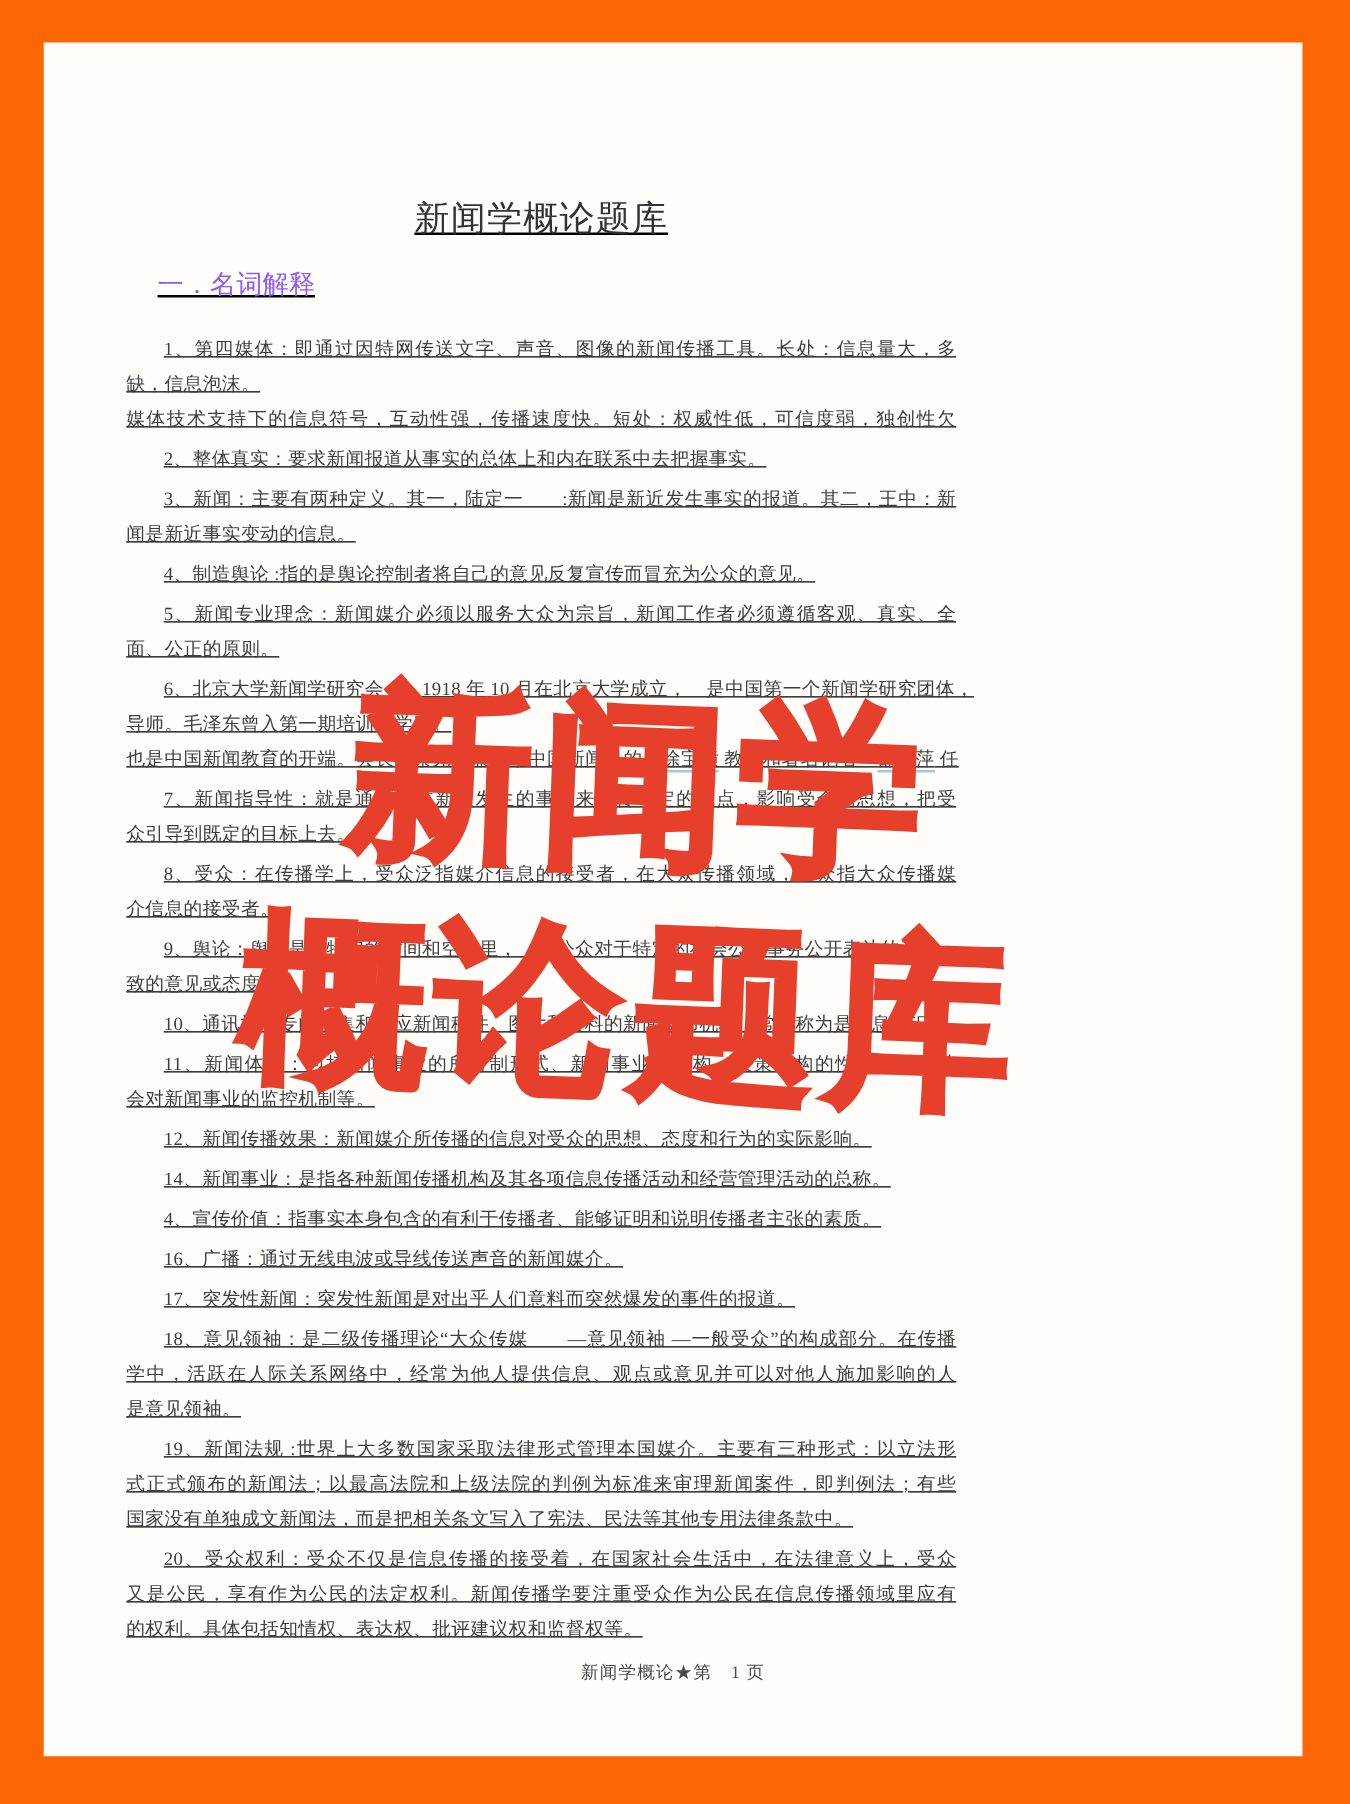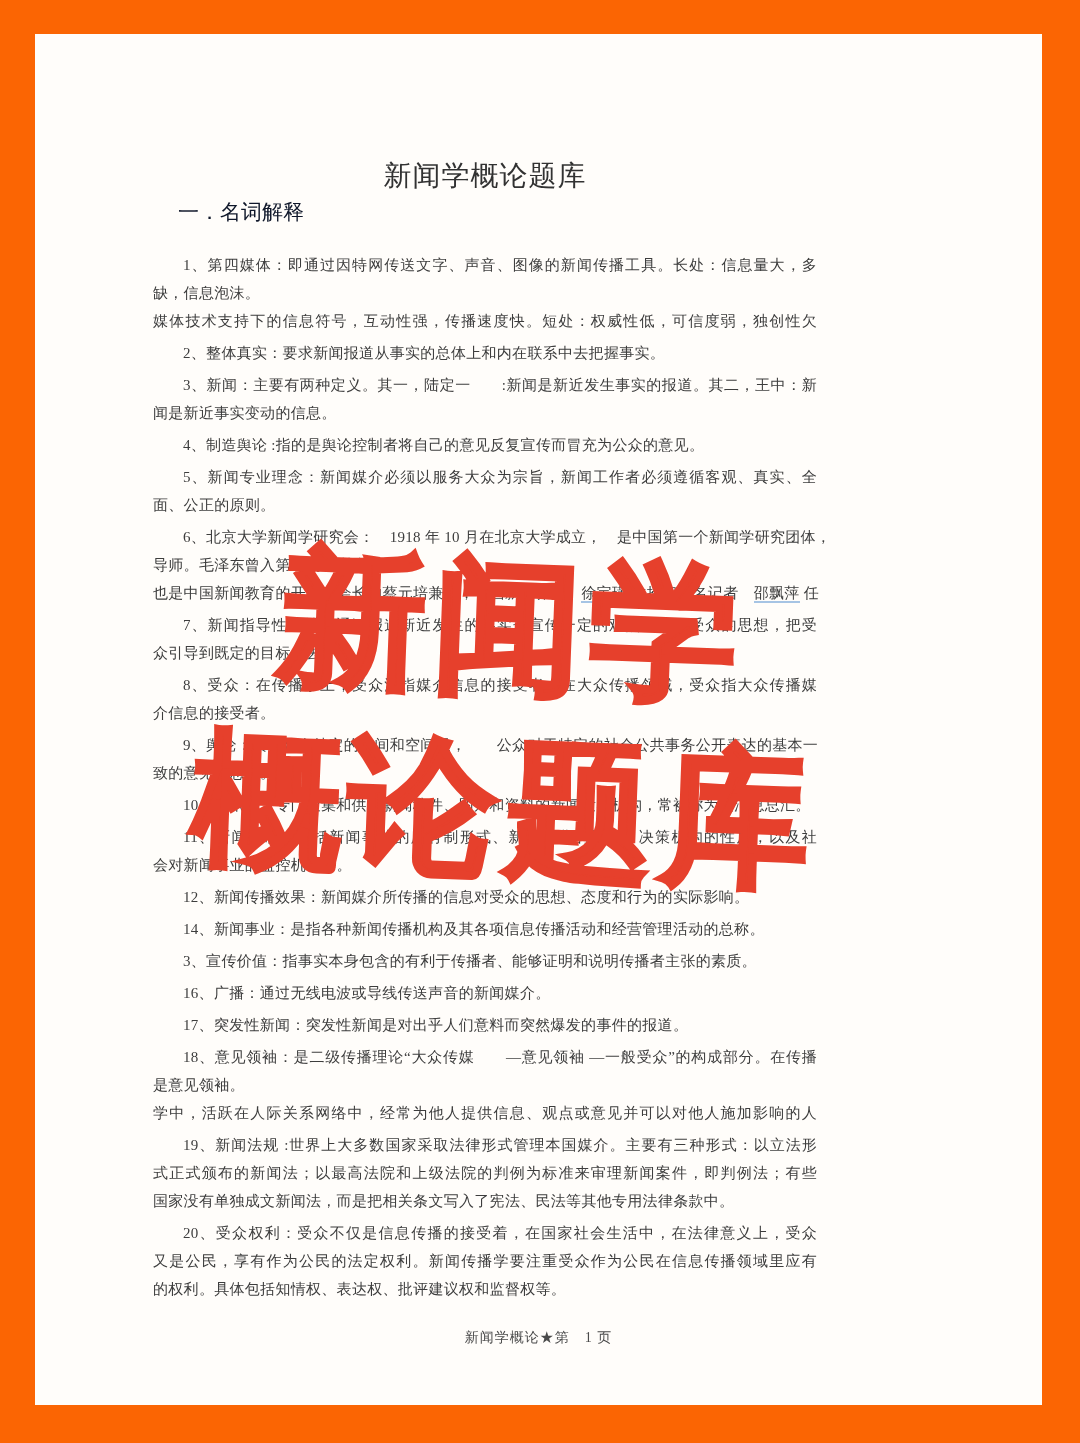--- a/index.html
+++ b/index.html
@@ -12,36 +12,37 @@
     font-family: "Liberation Serif", serif;
   }
   .page {
     position: absolute;
     left: 35px; top: 34px;
     width: 1007px; height: 1371px;
     background: #fffdfa;
     overflow: hidden;
   }
   .content {
-    padding: 122px 0 0 118px;
+    padding: 122px 0 0 66px;
     width: 664px;
+    text-decoration: underline;
   }
   .doc-title {
     text-align: center;
     font-size: 28px;
     line-height: 40px;
     color: #323232;
     letter-spacing: 1px;
   }
   .section-heading {
-    margin: 1px 0 0 0;
+    margin: 16px 0 0 0;
     padding-left: 25px;
     font-size: 21px;
     line-height: 30px;
-    color: #0f172a;
+    color: #8b5cf6;
   }
   .doc-body { margin-top: 24px; }
   .para { margin: 0 0 4px 0; }
   .line {
     font-size: 15px;
     line-height: 28px;
     color: #3d3d3d;
     white-space: nowrap;
     letter-spacing: 0.3px;
   }
@@ -126,32 +127,32 @@
             <div class="line first fill"><span>11、新闻体制：包括新闻事业的所有制形式、新闻事业的结构、决策机构的性质，以及社</span></div>
             <div class="line"><span>会对新闻事业的监控机制等。</span></div>
           </div>
           <div class="para">
             <div class="line first"><span>12、新闻传播效果：新闻媒介所传播的信息对受众的思想、态度和行为的实际影响。</span></div>
           </div>
           <div class="para">
             <div class="line first"><span>14、新闻事业：是指各种新闻传播机构及其各项信息传播活动和经营管理活动的总称。</span></div>
           </div>
           <div class="para">
-            <div class="line first"><span>3、宣传价值：指事实本身包含的有利于传播者、能够证明和说明传播者主张的素质。</span></div>
+            <div class="line first"><span>4、宣传价值：指事实本身包含的有利于传播者、能够证明和说明传播者主张的素质。</span></div>
           </div>
           <div class="para">
             <div class="line first"><span>16、广播：通过无线电波或导线传送声音的新闻媒介。</span></div>
           </div>
           <div class="para">
             <div class="line first"><span>17、突发性新闻：突发性新闻是对出乎人们意料而突然爆发的事件的报道。</span></div>
           </div>
           <div class="para">
             <div class="line first fill"><span>18、意见领袖：是二级传播理论“大众传媒　　—意见领袖 —一般受众”的构成部分。在传播</span></div>
+            <div class="line fill"><span>学中，活跃在人际关系网络中，经常为他人提供信息、观点或意见并可以对他人施加影响的人</span></div>
             <div class="line"><span>是意见领袖。</span></div>
-            <div class="line fill"><span>学中，活跃在人际关系网络中，经常为他人提供信息、观点或意见并可以对他人施加影响的人</span></div>
           </div>
           <div class="para">
             <div class="line first fill"><span>19、新闻法规 :世界上大多数国家采取法律形式管理本国媒介。主要有三种形式：以立法形</span></div>
             <div class="line fill"><span>式正式颁布的新闻法；以最高法院和上级法院的判例为标准来审理新闻案件，即判例法；有些</span></div>
             <div class="line"><span>国家没有单独成文新闻法，而是把相关条文写入了宪法、民法等其他专用法律条款中。</span></div>
           </div>
           <div class="para">
             <div class="line first fill"><span>20、受众权利：受众不仅是信息传播的接受着，在国家社会生活中，在法律意义上，受众</span></div>
             <div class="line fill"><span>又是公民，享有作为公民的法定权利。新闻传播学要注重受众作为公民在信息传播领域里应有</span></div>
             <div class="line"><span>的权利。具体包括知情权、表达权、批评建议权和监督权等。</span></div>

